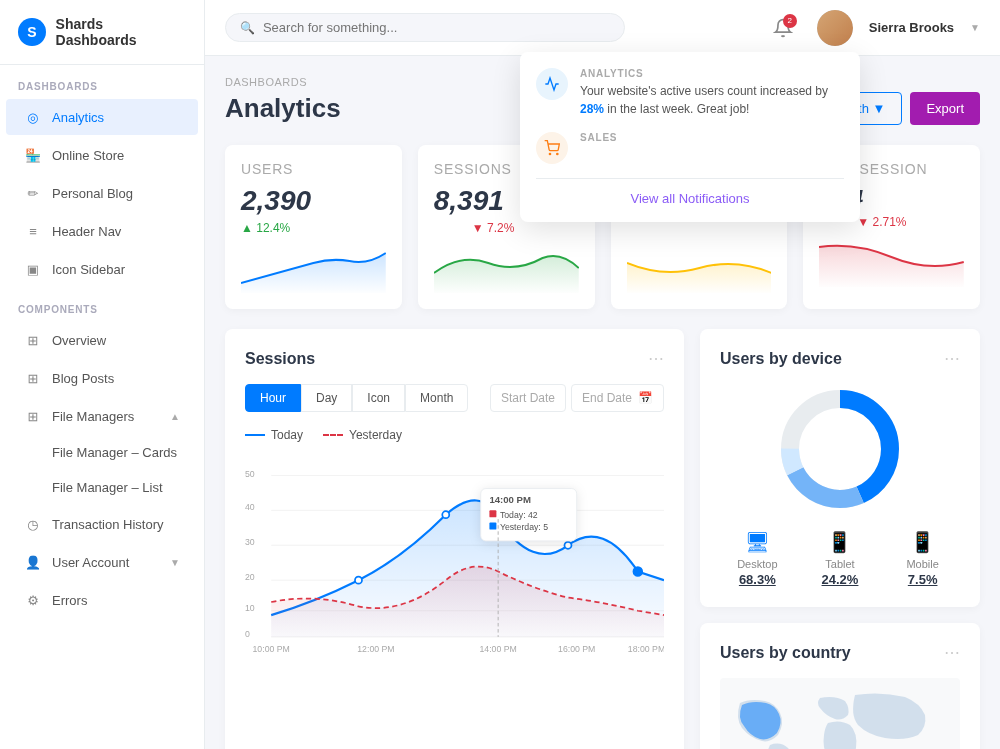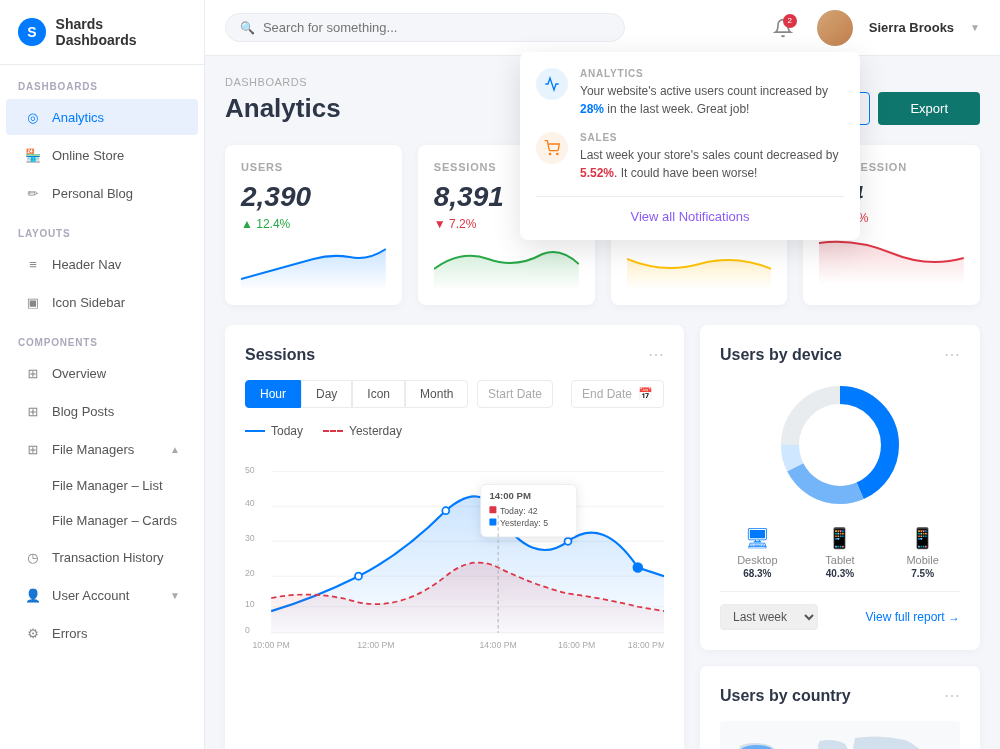--- a/index.html
+++ b/index.html
@@ -51,62 +51,62 @@
     .notif-view-all { text-align: center; color: #8b5cf6; font-size: 13px; cursor: pointer; }
 
     
     .content { flex: 1; overflow-y: auto; padding: 20px; }
 
     
     .breadcrumb { font-size: 11px; color: #aaa; margin-bottom: 4px; text-transform: uppercase; letter-spacing: 0.5px; }
     .page-title-row { display: flex; align-items: center; justify-content: space-between; margin-bottom: 20px; }
     .page-title { font-size: 26px; font-weight: 700; color: #2d3748; }
     .page-actions { display: flex; gap: 8px; }
-    .btn-primary { background: #0f766e; color: #fff; border: none; border-radius: 4px; padding: 8px 32px; font-size: 13px; cursor: pointer; }
+    .btn-primary { background: #a21caf; color: #fff; border: none; border-radius: 4px; padding: 8px 16px; font-size: 13px; cursor: pointer; }
     .btn-outline { background: transparent; color: #007bff; border: 1px solid #007bff; border-radius: 4px; padding: 8px 16px; font-size: 13px; cursor: pointer; }
 
     
     .stats-row { display: grid; grid-template-columns: repeat(4, 1fr); gap: 16px; margin-bottom: 20px; }
     .stat-card { background: #fff; border-radius: 8px; padding: 16px; box-shadow: 0 2px 8px rgba(0,0,0,0.04); }
-    .stat-label { font-size: 11px; font-weight: 700; letter-spacing: 0.8px; color: #aaa; text-transform: uppercase; margin-bottom: 8px; }
+    .stat-label { font-size: 14px; font-weight: 400; letter-spacing: 0.8px; color: #aaa; text-transform: uppercase; margin-bottom: 8px; }
     .stat-value { font-size: 28px; font-weight: 700; color: #2d3748; margin-bottom: 4px; font-style: italic; }
     .stat-change { font-size: 12px; margin-bottom: 8px; }
     .stat-change.up { color: #28a745; }
-    .stat-change.down { color: #dc3545; }
+    .stat-change.down { color: #dc3545; margin-left: 38px; }
     .stat-chart { height: 50px; position: relative; overflow: hidden; }
 
     
     .sessions-card { background: #fff; border-radius: 8px; padding: 20px; box-shadow: 0 2px 8px rgba(0,0,0,0.04); margin-bottom: 20px; }
     .card-header { display: flex; align-items: center; justify-content: space-between; margin-bottom: 16px; }
     .card-title { font-size: 16px; font-weight: 600; color: #2d3748; }
     .card-menu { color: #ccc; cursor: pointer; font-size: 16px; }
     .chart-controls { display: flex; align-items: center; justify-content: space-between; margin-bottom: 16px; }
     .btn-group { display: flex; }
     .btn-group button { padding: 6px 14px; border: 1px solid #e8ecef; background: #fff; font-size: 12px; cursor: pointer; color: #555; }
     .btn-group button:first-child { border-radius: 4px 0 0 4px; }
     .btn-group button:last-child { border-radius: 0 4px 4px 0; }
     .btn-group button.active { background: #007bff; color: #fff; border-color: #007bff; }
-    .date-range { display: flex; gap: 18px; }
+    .date-range { display: flex; gap: 5px; }
     .date-input { border: 1px solid #e8ecef; border-radius: 4px; padding: 6px 10px; font-size: 12px; color: #aaa; display: flex; align-items: center; gap: 6px; cursor: pointer; }
     .legend { display: flex; gap: 20px; margin-bottom: 12px; }
     .legend-item { display: flex; align-items: center; gap: 6px; font-size: 12px; color: #555; justify-content: space-between; }
     .legend-line-blue { width: 20px; height: 2px; background: #007bff; }
     .chart-area { position: relative; height: 200px; }
 
     
     .main-grid { display: grid; grid-template-columns: 1fr 280px; gap: 16px; margin-bottom: 20px; }
 
     
     .right-col { display: flex; flex-direction: column; gap: 16px; }
     .device-card { background: #fff; border-radius: 8px; padding: 20px; box-shadow: 0 2px 8px rgba(0,0,0,0.04); }
     .donut-wrap { display: flex; justify-content: center; margin: 16px 0; }
     .device-stats { display: grid; grid-template-columns: repeat(3, 1fr); text-align: center; gap: 8px; }
     .device-stat-icon { font-size: 20px; color: #007bff; margin-bottom: 4px; }
     .device-stat-label { font-size: 11px; color: #888; margin-bottom: 2px; }
-    .device-stat-value { font-size: 10px; font-weight: 700; color: #2d3748; }
+    .device-stat-value { font-size: 13px; font-weight: 700; color: #2d3748; text-decoration: underline; }
     .device-footer { display: flex; align-items: center; justify-content: space-between; margin-top: 12px; border-top: 1px solid #f0f0f0; padding-top: 12px; }
     .device-select { border: 1px solid #e8ecef; border-radius: 4px; padding: 4px 8px; font-size: 12px; color: #555; cursor: pointer; }
     .view-report-link { font-size: 12px; color: #007bff; cursor: pointer; }
 
     
     .country-card { background: #fff; border-radius: 8px; padding: 20px; box-shadow: 0 2px 8px rgba(0,0,0,0.04); }
     .world-map { height: 120px; background: #f8f9fa; border-radius: 4px; margin: 12px 0; display: flex; align-items: center; justify-content: center; overflow: hidden; }
 
     
     svg { display: block; }
@@ -131,21 +131,20 @@
     </div>
     <div class="sidebar-item">
       <span class="si-icon">🏪</span>
       <span class="si-label">Online Store</span>
     </div>
     <div class="sidebar-item">
       <span class="si-icon">✏</span>
       <span class="si-label">Personal Blog</span>
     </div>
 
-    <div class="sidebar-section-label">LAYOUTS</div>
     <div class="sidebar-item">
       <span class="si-icon">≡</span>
       <span class="si-label">Header Nav</span>
     </div>
     <div class="sidebar-item">
       <span class="si-icon">▣</span>
       <span class="si-label">Icon Sidebar</span>
     </div>
 
     <div class="sidebar-section-label">COMPONENTS</div>
@@ -157,24 +156,24 @@
       <span class="si-icon">⊞</span>
       <span class="si-label">Blog Posts</span>
     </div>
 
     <div class="sidebar-item">
       <span class="si-icon">⊞</span>
       <span class="si-label">File Managers</span>
       <span class="si-arrow">▲</span>
     </div>
     <div class="sidebar-item" style="padding-left:46px;">
+      <span class="si-label">File Manager – Cards</span>
+    </div>
+    <div class="sidebar-item" style="padding-left:46px;">
       <span class="si-label">File Manager – List</span>
-    </div>
-    <div class="sidebar-item" style="padding-left:46px;">
-      <span class="si-label">File Manager – Cards</span>
     </div>
     <div class="sidebar-item">
       <span class="si-icon">◷</span>
       <span class="si-label">Transaction History</span>
     </div>
     <div class="sidebar-item">
       <span class="si-icon">👤</span>
       <span class="si-label">User Account</span>
       <span class="si-arrow">▼</span>
     </div>
@@ -223,23 +222,20 @@
         <div class="notif-item">
           <div class="notif-icon-wrap notif-icon-sales">
             <svg width="16" height="16" viewBox="0 0 24 24" fill="none" stroke="#fd7e14" stroke-width="2">
                 <circle cx="9" cy="21" r="1"></circle>
                 <circle cx="20" cy="21" r="1"></circle>
                 <path d="M1 1h4l2.68 13.39a2 2 0 0 0 2 1.61h9.72a2 2 0 0 0 2-1.61L23 6H6"></path>
               </svg>
           </div>
           <div>
             <div class="notif-label">SALES</div>
-            <div class="notif-text">
-              Last week your store's sales count decreased by <span class="highlight-red">5.52%</span>. It could have been worse!
-            </div>
           </div>
         </div>
         <hr class="notif-divider">
         <div class="notif-view-all">View all Notifications</div>
       </div>
     </header>
 
     <div class="content">
       <div class="breadcrumb">DASHBOARDS</div>
       <div class="page-title-row">
@@ -436,35 +432,28 @@
             </div>
             <div class="device-stats">
               <div>
                 <div class="device-stat-icon">🖥</div>
                 <div class="device-stat-label">Desktop</div>
                 <div class="device-stat-value">68.3%</div>
               </div>
               <div>
                 <div class="device-stat-icon" style="color:#74b4f8">📱</div>
                 <div class="device-stat-label">Tablet</div>
-                <div class="device-stat-value">40.3%</div>
+                <div class="device-stat-value">24.2%</div>
               </div>
               <div>
                 <div class="device-stat-icon" style="color:#acd0f8">📱</div>
                 <div class="device-stat-label">Mobile</div>
                 <div class="device-stat-value">7.5%</div>
               </div>
             </div>
-            <div class="device-footer">
-              <select class="device-select">
-                <option>Last week</option>
-                <option>Last month</option>
-              </select>
-              <span class="view-report-link">View full report →</span>
-            </div>
           </div>
 
           <div class="country-card">
             <div class="card-header">
               <span class="card-title">Users by country</span>
               <span class="card-menu">⋯</span>
             </div>
             <div class="world-map">
               <svg width="240" height="110" viewBox="0 0 240 110">
 

